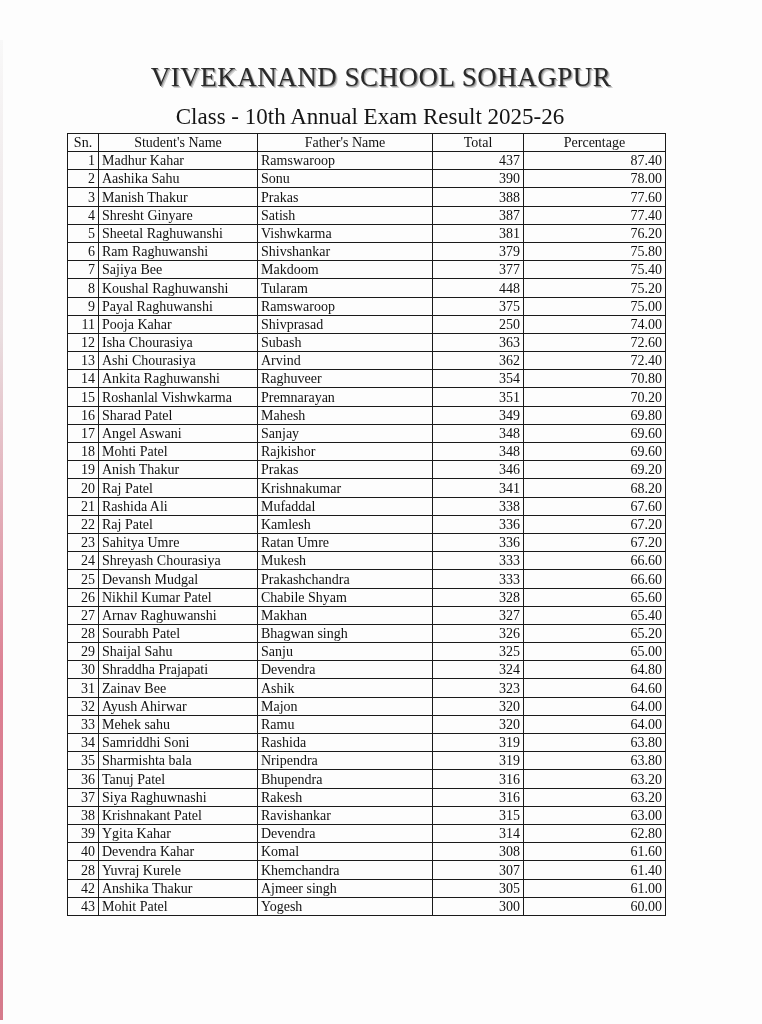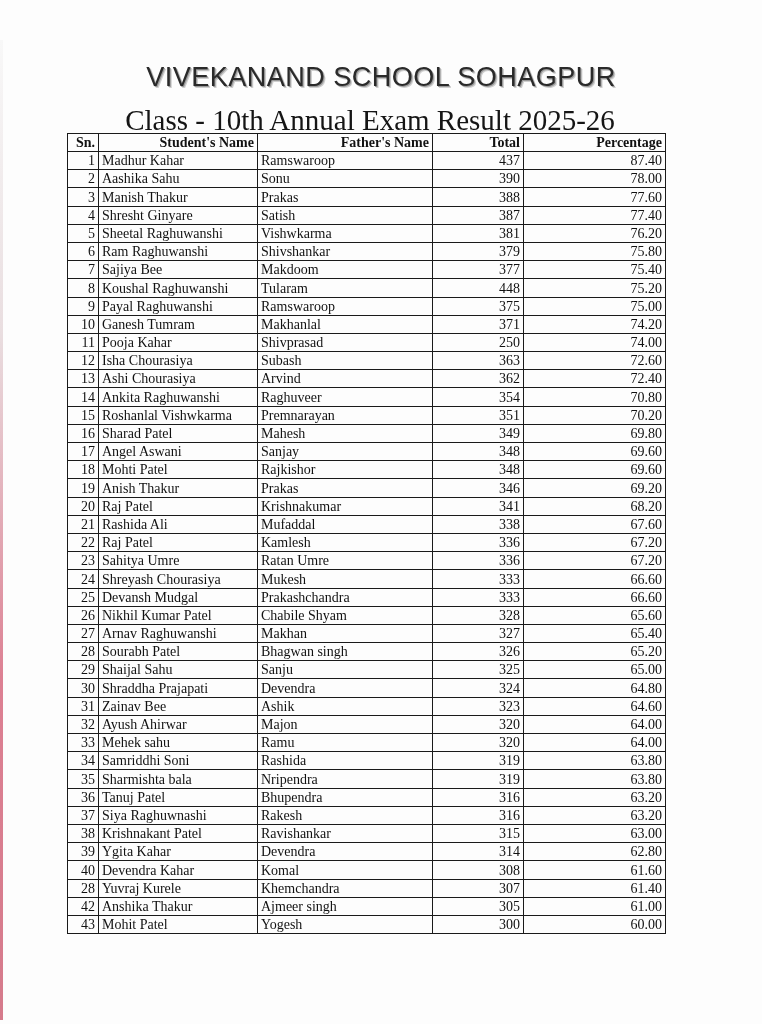--- a/index.html
+++ b/index.html
@@ -7,38 +7,38 @@
     width: 762px; height: 1024px; background: #fdfdfd; position: relative; overflow: hidden;
     font-family: "Liberation Serif", serif; color: #111;
   }
   .edge-mark {
     position: absolute; left: 0; top: 40px; width: 3px; height: 980px;
     background: linear-gradient(#f4f4f4 0%, #d9c4c8 30%, #c21a3c 65%, #b5102f 100%);
     opacity: 0.55;
   }
   .school-title {
     position: absolute; left: 0; width: 762px; top: 62px; text-align: center;
-    font-family: Liberation Sans, sans-serif; font-size: 27px; letter-spacing: 0.5px;
+    font-family: Liberation Serif, serif; font-size: 27px; letter-spacing: 0.5px;
     color: #2a2a2a; text-shadow: 1px 1px 0 #9a9a9a, 2px 2px 0 #cfcfcf;
   }
   .subtitle {
     position: absolute; left: 0; width: 740px; top: 104px; text-align: center;
-    font-family: "Liberation Serif", serif; font-size: 29px; color: #151515;
+    font-family: "Liberation Serif", serif; font-size: 23px; color: #151515;
   }
   table.result {
     position: absolute; left: 67px; top: 133px; width: 598px;
     border-collapse: collapse; table-layout: fixed;
     font-family: "Liberation Serif", serif; font-size: 14px;
   }
   table.result th, table.result td {
     border: 1.3px solid #1a1a1a; padding: 0 3px; height: 17.2px; line-height: 17px;
     white-space: nowrap; overflow: hidden; vertical-align: bottom;
   }
   table.result th {
-    font-weight: bold; text-align: right; font-size: 14px; height: 16px; margin-top: 32px;
+    font-weight: normal; text-align: center; font-size: 14px; height: 16px; margin-top: 32px;
   }
   col.c-sn { width: 31px; }
   col.c-name { width: 159px; }
   col.c-father { width: 175px; }
   col.c-total { width: 91px; }
   col.c-pct { width: 142px; }
   td.num { text-align: right; padding-right: 2px; }
   td.sn { text-align: right; padding-right: 1px; }
 </style>
 </head>
@@ -124,27 +124,20 @@
         <td class="num">75.20</td>
       </tr>
       <tr>
         <td class="sn">9</td>
         <td>Payal Raghuwanshi</td>
         <td>Ramswaroop</td>
         <td class="num">375</td>
         <td class="num">75.00</td>
       </tr>
       <tr>
-        <td class="sn">10</td>
-        <td>Ganesh Tumram</td>
-        <td>Makhanlal</td>
-        <td class="num">371</td>
-        <td class="num">74.20</td>
-      </tr>
-      <tr>
         <td class="sn">11</td>
         <td>Pooja Kahar</td>
         <td>Shivprasad</td>
         <td class="num">250</td>
         <td class="num">74.00</td>
       </tr>
       <tr>
         <td class="sn">12</td>
         <td>Isha Chourasiya</td>
         <td>Subash</td>

